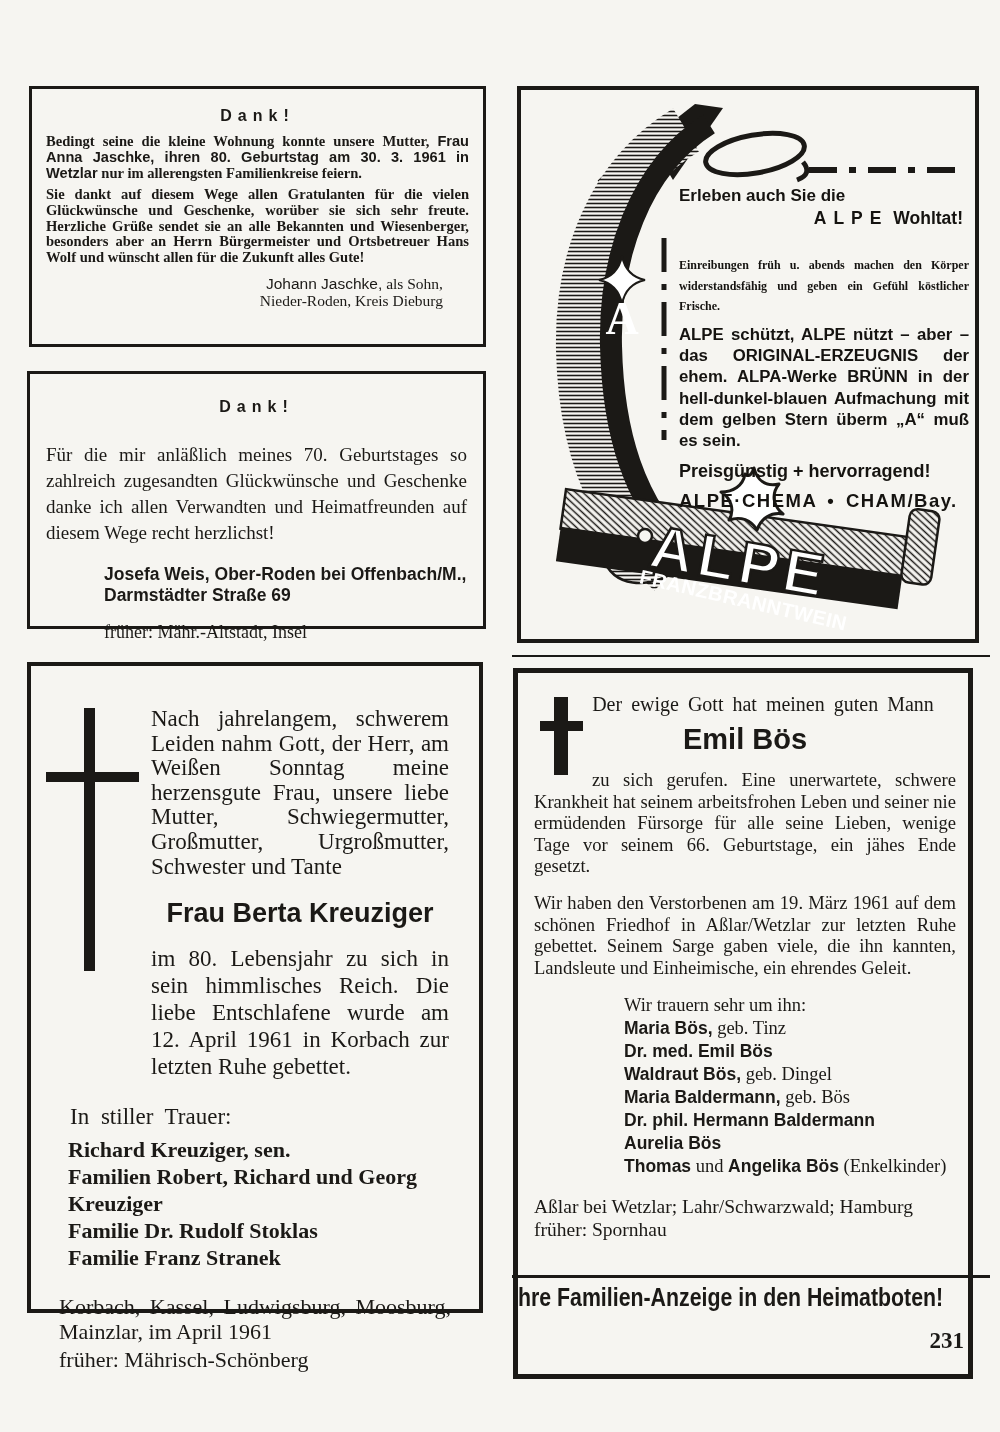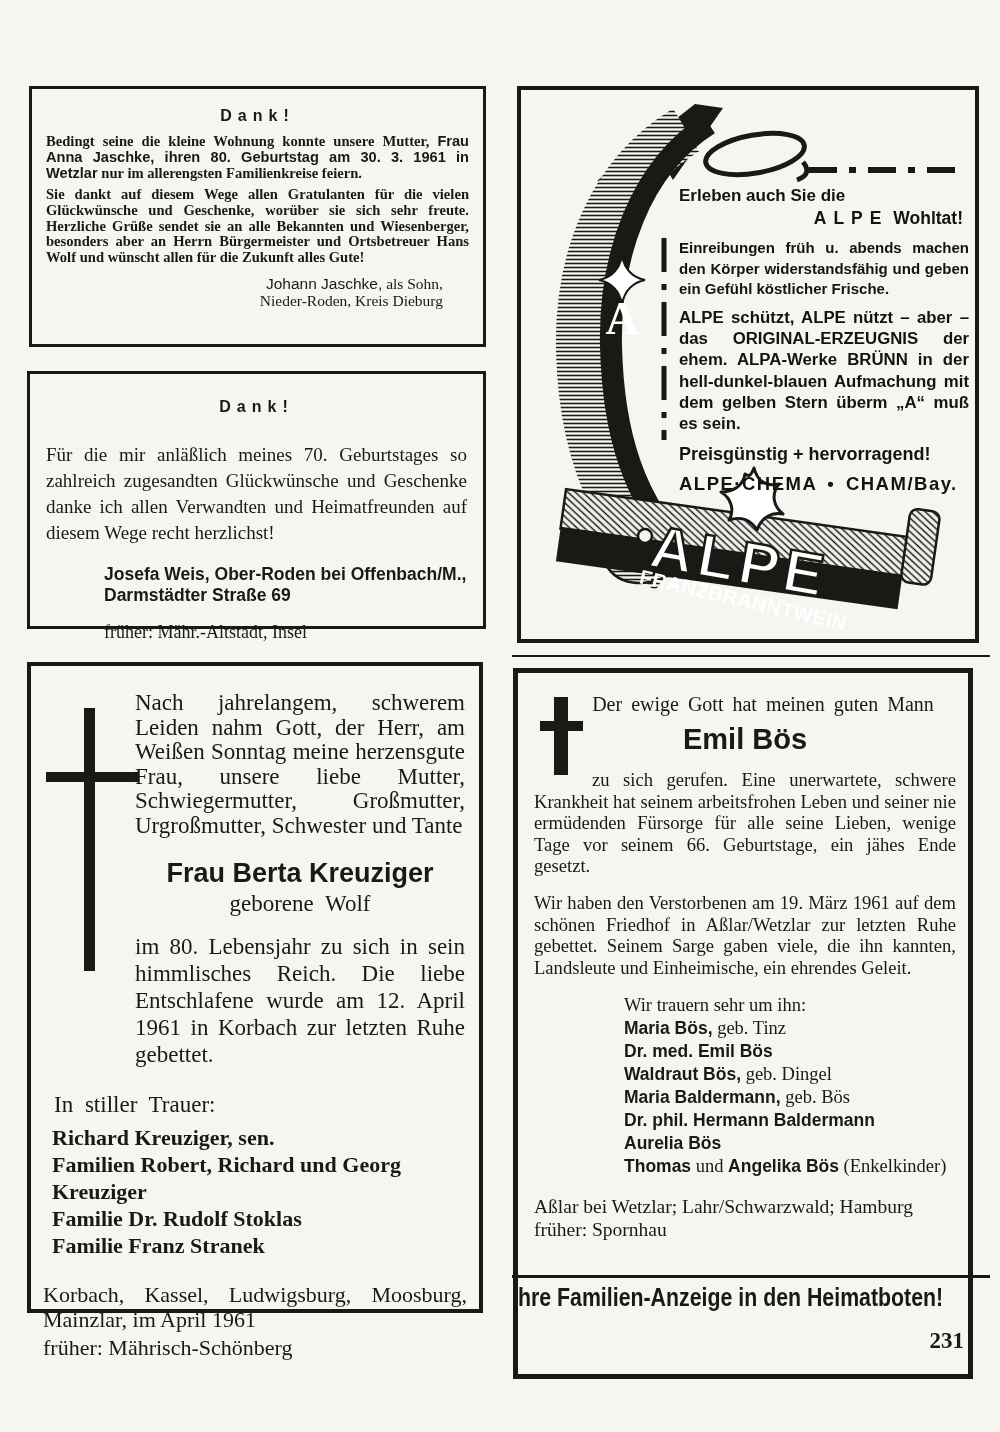--- a/index.html
+++ b/index.html
@@ -5,21 +5,21 @@
   html,body{margin:0;padding:0;}
   body{width:1000px;height:1432px;position:relative;background:#f6f5f1;color:#1b1916;
        font-family:"Liberation Serif","DejaVu Serif",serif;-webkit-font-smoothing:antialiased;}
   .box{position:absolute;border:3px solid #1b1916;box-sizing:border-box;background:transparent;}
   p{margin:0;}
   .just{text-align:justify;}
 
   
   #box-jaschke{left:29px;top:86px;width:457px;height:261px;padding:10px 14px 8px 14px;}
   #box-weis{left:27px;top:371px;width:459px;height:258px;padding:24px 16px 8px 16px;}
-  #box-kreuziger{left:27px;top:662px;width:456px;height:651px;border-width:4px;padding:0;}
+  #box-kreuziger{left:27px;top:662px;width:456px;height:651px;border-width:4px;padding:16px;}
 
   .dank-title{text-align:center;font-family:"Liberation Sans","DejaVu Sans",sans-serif;
               font-weight:bold;font-size:16px;letter-spacing:6px;}
   .j-body{font-size:14.6px;line-height:15.9px;font-weight:bold;}
   .j-body .nm{font-family:"Liberation Sans","DejaVu Sans",sans-serif;}
   #box-jaschke .dank-title{margin-top:8px;margin-bottom:9px;}
   .j-p2{margin-top:5px;}
   .j-sig{margin-top:10px;text-align:right;padding-right:26px;font-size:15.5px;line-height:16.5px;}
   .j-sig .nm{font-family:"Liberation Sans","DejaVu Sans",sans-serif;}
 
@@ -43,21 +43,21 @@
   .cross-bar{position:absolute;background:#1b1916;}
 
   
   #box-alpe{left:517px;top:86px;width:462px;height:557px;border-width:4px;}
   .ad-art{position:absolute;left:0;top:0;}
   .ad-text{position:absolute;left:158px;top:96px;width:290px;
            font-family:"Liberation Sans","DejaVu Sans",sans-serif;font-weight:bold;color:#151310;}
   .ad-h1{font-size:17px;}
   .ad-h2{font-size:17.5px;text-align:right;padding-right:6px;margin-top:2px;}
   .ad-h2 .sp{letter-spacing:7px;}
-  .ad-p1{font-size:15px;line-height:20.6px;margin-top:9px;text-align:justify;}
+  .ad-p1{font-size:12px;line-height:20.6px;margin-top:26px;text-align:justify;font-family:Liberation Serif, serif;}
   .ad-p2{font-size:16.8px;line-height:21.3px;margin-top:7px;text-align:justify;}
   .ad-p3{font-size:18px;margin-top:9px;}
   .ad-p4{font-size:18.5px;letter-spacing:1.5px;margin-top:8px;word-spacing:4px;}
 
   .rule{position:absolute;background:#1b1916;}
   #rule-right-1{left:512px;top:655px;width:478px;height:2px;}
   #rule-right-2{left:512px;top:1275px;width:478px;height:3px;}
 
   #box-boes{left:513px;top:668px;width:460px;height:711px;border-width:5px;padding:14px 12px 0 16px;}
   .b-intro{font-size:20px;text-align:center;padding-left:36px;margin-top:6px;word-spacing:4px;}
@@ -99,21 +99,20 @@
 </div>
 
 <div class="box" id="box-kreuziger">
   <div>
     <div class="cross-bar" style="left:53px;top:42px;width:11px;height:263px;"></div>
     <div class="cross-bar" style="left:15px;top:106px;width:93px;height:10px;"></div>
   </div>
   <div class="k-col">
     <p class="k-p1 just">Nach jahrelangem, schwerem Leiden nahm Gott, der Herr, am Weißen Sonntag meine herzensgute Frau, unsere liebe Mutter, Schwiegermutter, Großmutter, Urgroßmutter, Schwester und Tante</p>
     <div class="k-name">Frau Berta Kreuziger</div>
-    <div class="k-sub">geborene Wolf</div>
     <p class="k-p2 just">im 80. Lebensjahr zu sich in sein himmlisches Reich. Die liebe Entschlafene wurde am 12. April 1961 in Korbach zur letzten Ruhe gebettet.</p>
   </div>
   <div class="k-intro">In stiller Trauer:</div>
   <div class="k-mourners">
     <div>Richard Kreuziger, sen.</div>
     <div>Familien Robert, Richard und Georg Kreuziger</div>
     <div>Familie Dr. Rudolf Stoklas</div>
     <div>Familie Franz Stranek</div>
   </div>
   <p class="k-places">Korbach, Kassel, Ludwigsburg, Moosburg, Mainzlar, im April 1961</p>

